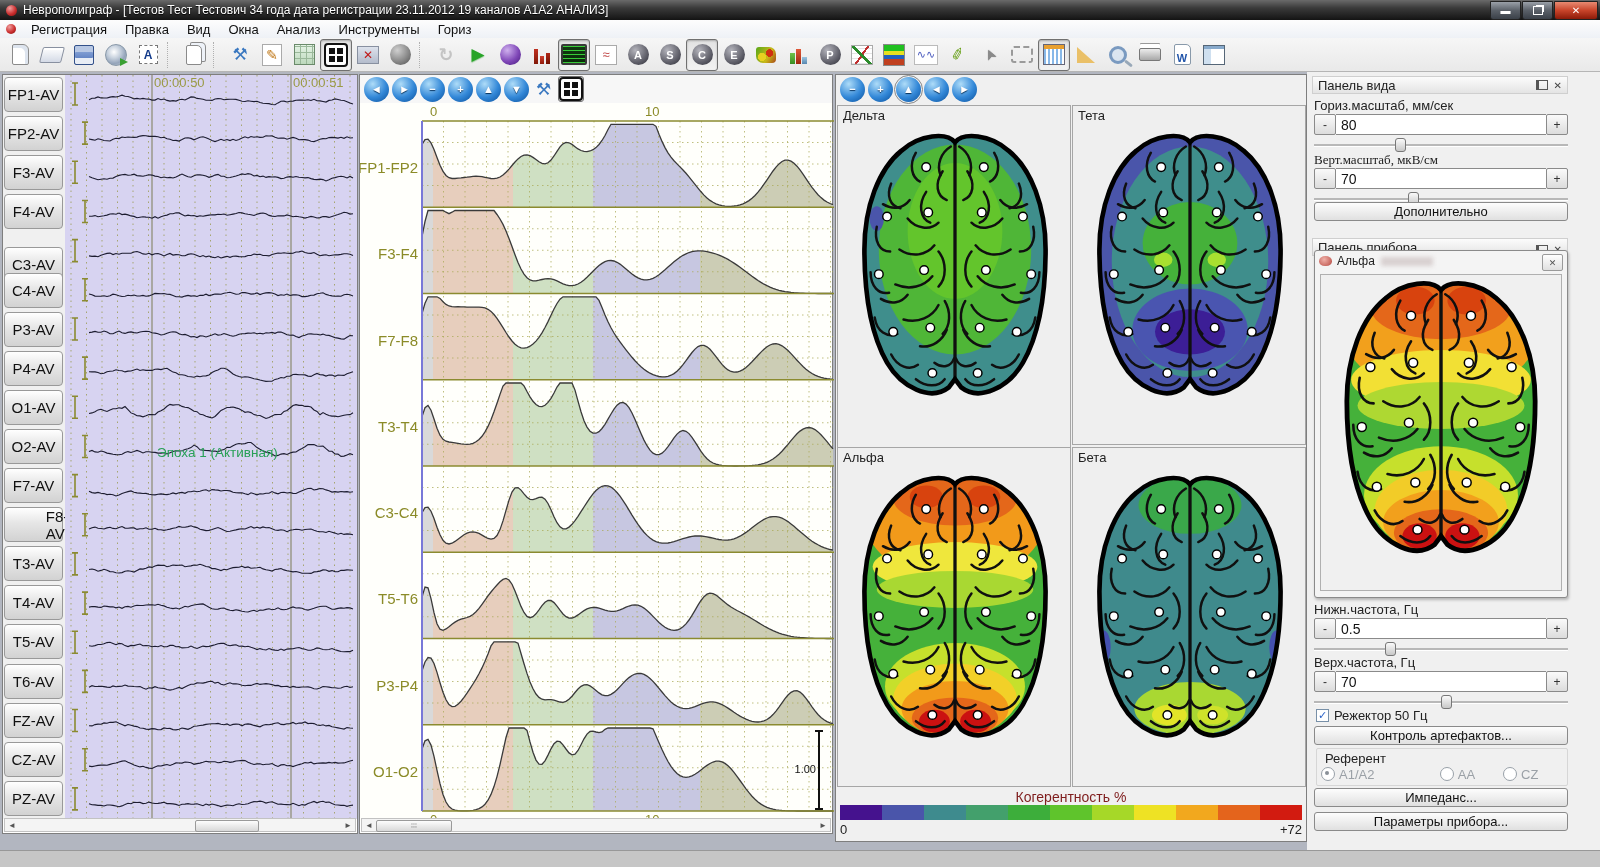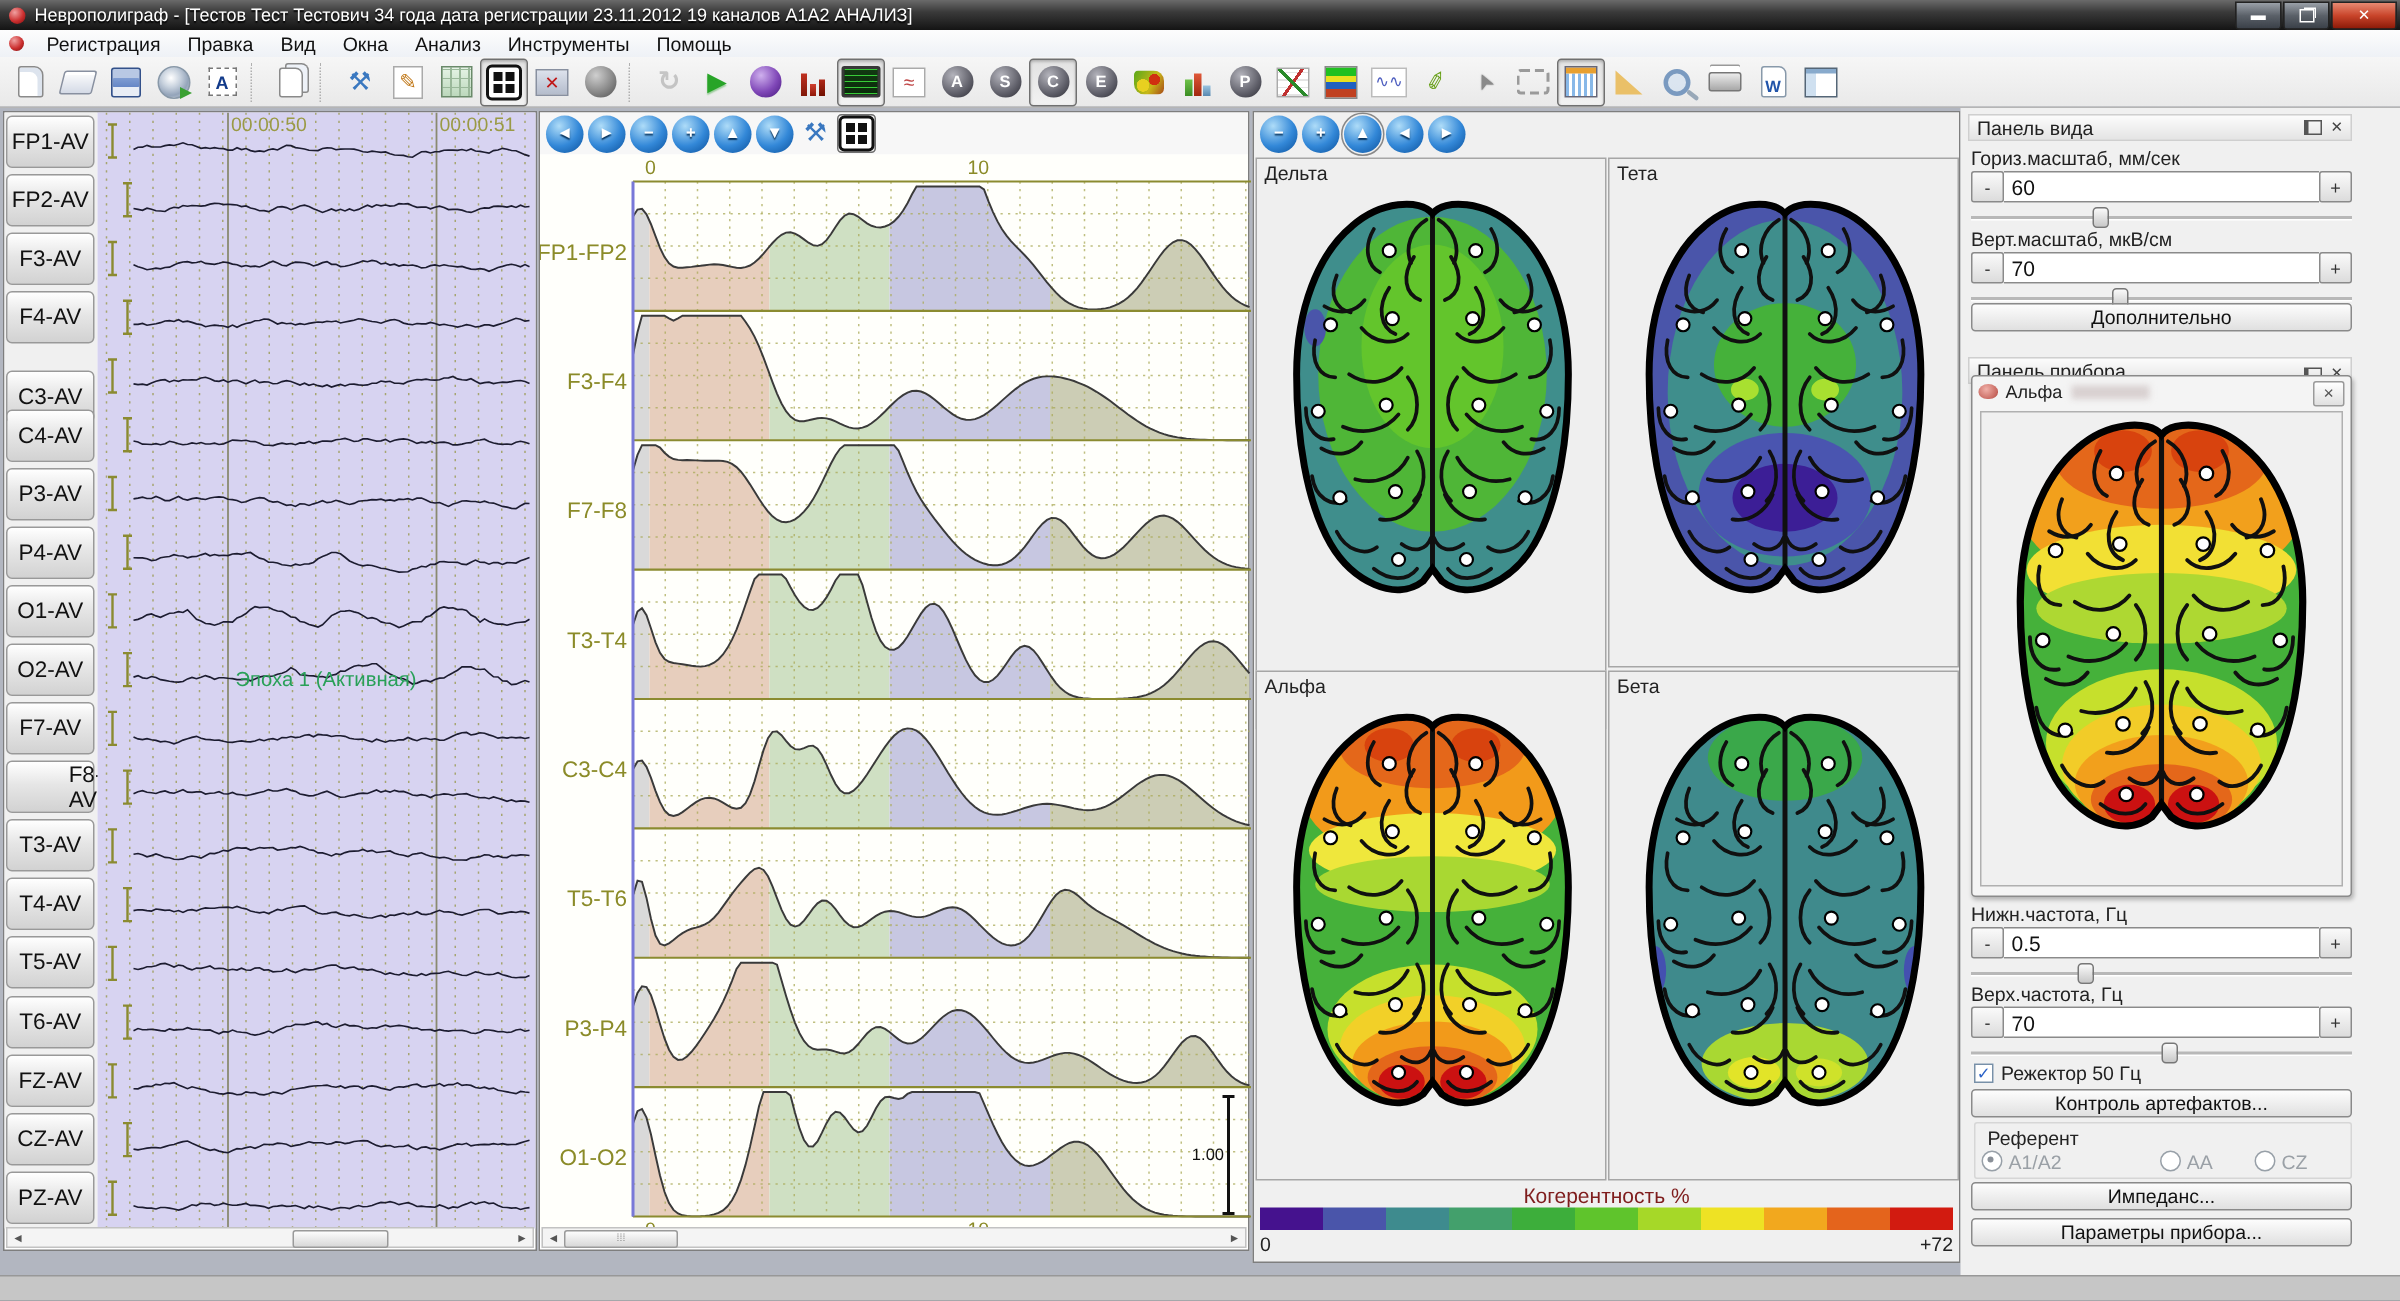--- a/index.html
+++ b/index.html
@@ -172,21 +172,21 @@
 </div>
 
 <div id="menubar" class="abs">
   <span class="redball" style="width:10px;height:10px;"></span>
 <div class="mitem">Регистрация</div>
       <div class="mitem">Правка</div>
       <div class="mitem">Вид</div>
       <div class="mitem">Окна</div>
       <div class="mitem">Анализ</div>
       <div class="mitem">Инструменты</div>
-      <div class="mitem">Помощь</div>
+      <div class="mitem">Гориз</div>
     </div>
 
 <div id="toolbar" class="abs">
       <div class="tbtn">
         <span class="ic ic-doc"></span>
       </div>
       <div class="tbtn">
         <span class="ic ic-folder"></span>
       </div>
       <div class="tbtn">
@@ -925,27 +925,27 @@
     <div id="right-panel">
       <div class="phead" style="top:2px;">
         <span>Панель вида</span>
             <span class="sp"></span>
         <span class="pinic"></span>
         <span class="xic">✕</span>
       </div>
       <div class="plabel" style="top:24px;">Гориз.масштаб, мм/сек</div>
       <div class="spin" style="top:40px;">
         <span class="sbtn">-</span>
-        <span class="sval">60</span>
+        <span class="sval">80</span>
         <span class="sbtn">+</span>
       </div>
       <div class="slider" style="top:64px;">
             <span class="sl-thumb" style="left:32%;"></span>
           </div>
-      <div class="plabel" style="top:78px;">Верт.масштаб, мкВ/см</div>
+      <div class="plabel" style="top:78px;font-family:Liberation Serif, serif;">Верт.масштаб, мкВ/см</div>
       <div class="spin" style="top:94px;">
         <span class="sbtn">-</span>
         <span class="sval">70</span>
         <span class="sbtn">+</span>
       </div>
       <div class="slider" style="top:118px;">
             <span class="sl-thumb" style="left:37%;"></span>
           </div>
       <div class="pbtn" style="top:128px;">Дополнительно</div>
 

